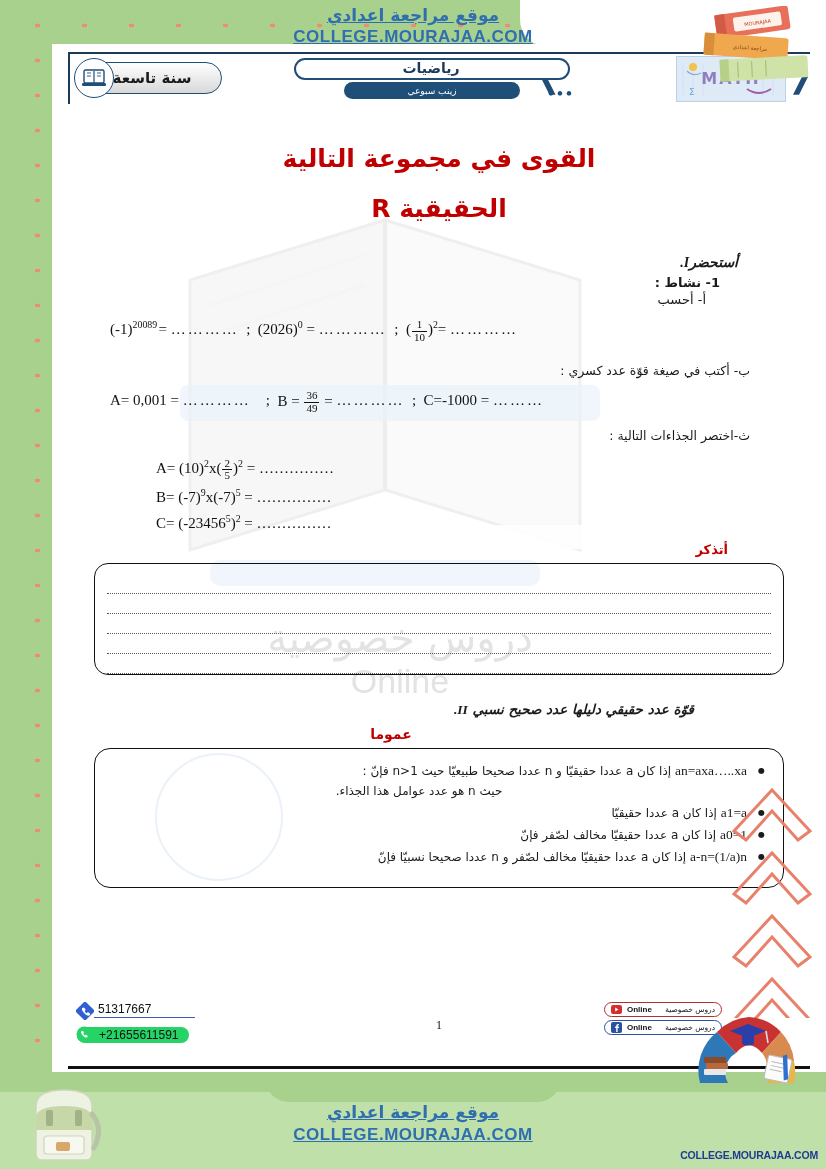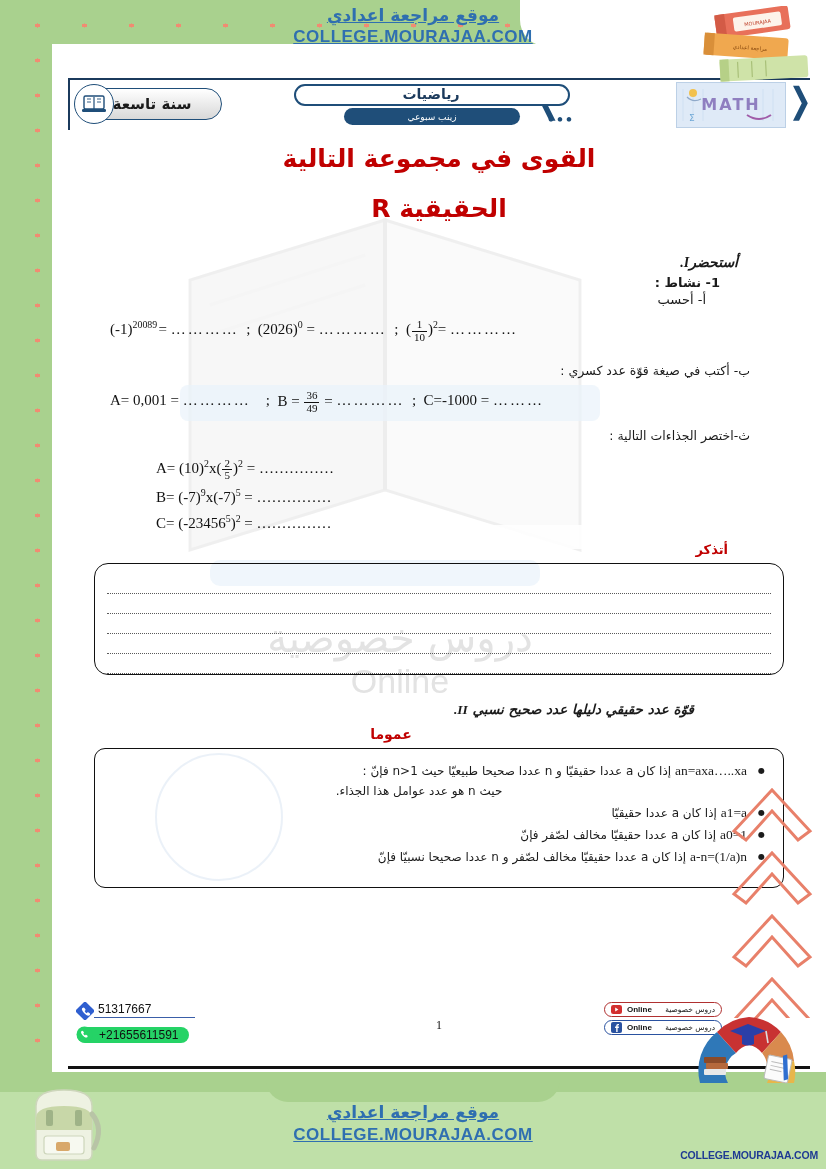--- a/index.html
+++ b/index.html
@@ -54,21 +54,21 @@
     font-family: "Liberation Sans", sans-serif;
     font-size: 17px; font-weight: bold; color: #2f6fb0;
     text-decoration: underline; letter-spacing: .5px; line-height: 21px;
   }
 
   
   .books { position: absolute; right: 12px; top: 6px; width: 120px; height: 78px; z-index: 7; }
 
   
   .doc-header {
-    position: absolute; left: 68px; top: 78px;
+    position: absolute; left: 68px; top: 52px;
     width: 742px; height: 52px;
     border-top: 2px solid #1b3a5c;
     border-left: 2px solid #1b3a5c;
     z-index: 5;
   }
   .hdr-inner { position: relative; width: 100%; height: 100%; }
 
   .badge-year {
     position: absolute; left: 12px; top: 8px;
     width: 140px; height: 32px;
@@ -215,21 +215,21 @@
   }
   .amman {
     direction: rtl; text-align: center;
     font-family: "DejaVu Sans", sans-serif;
     font-size: 14px; font-weight: bold; color: #c00000;
     padding-right: 96px; margin-top: 8px;
   }
 
   .rules-box {
     margin: 6px 26px 0 26px; min-height: 140px;
-    border: 1.6px solid #111; border-radius: 11px;
+    border: 1.6px solid #111; border-radius: 16px;
     padding: 10px 18px 12px 18px;
     position: relative; overflow: hidden;
   }
   .rule-li {
     direction: rtl; text-align: right;
     font-family: "DejaVu Sans", sans-serif;
     font-size: 12px; color: #1b1b1b; line-height: 20px;
     padding-right: 18px; position: relative;
     margin-top: 2px;
   }

